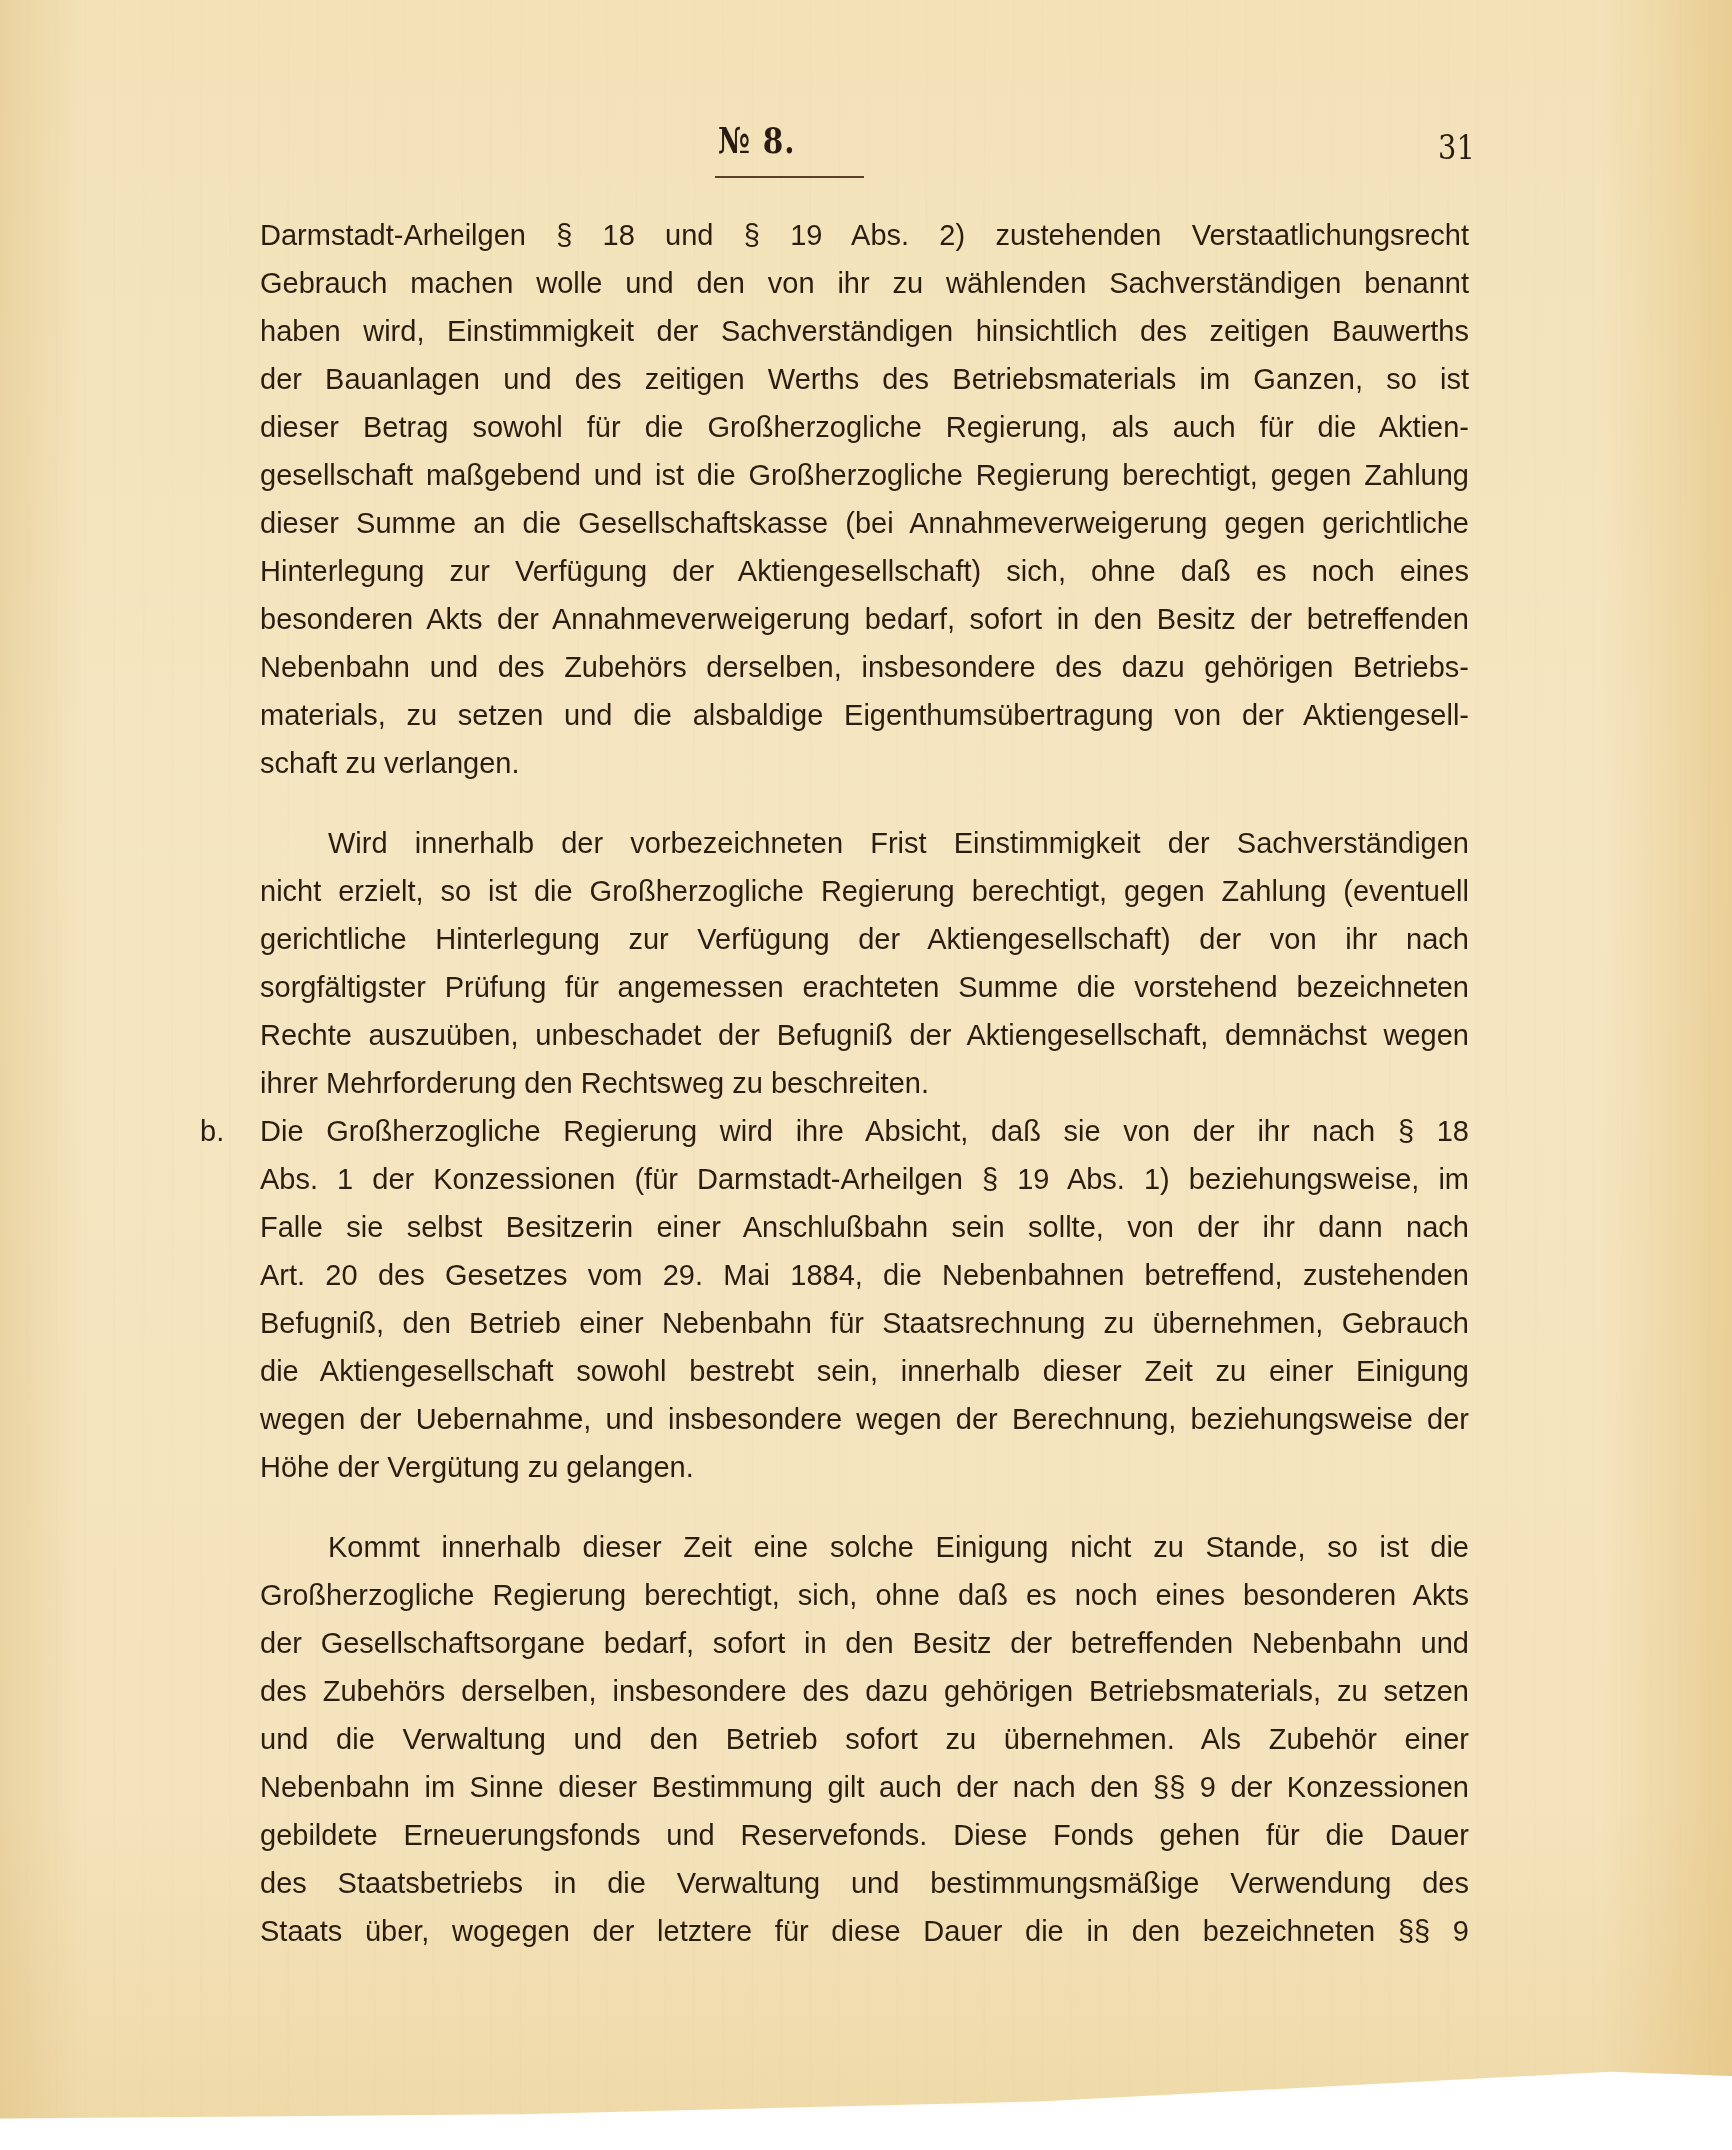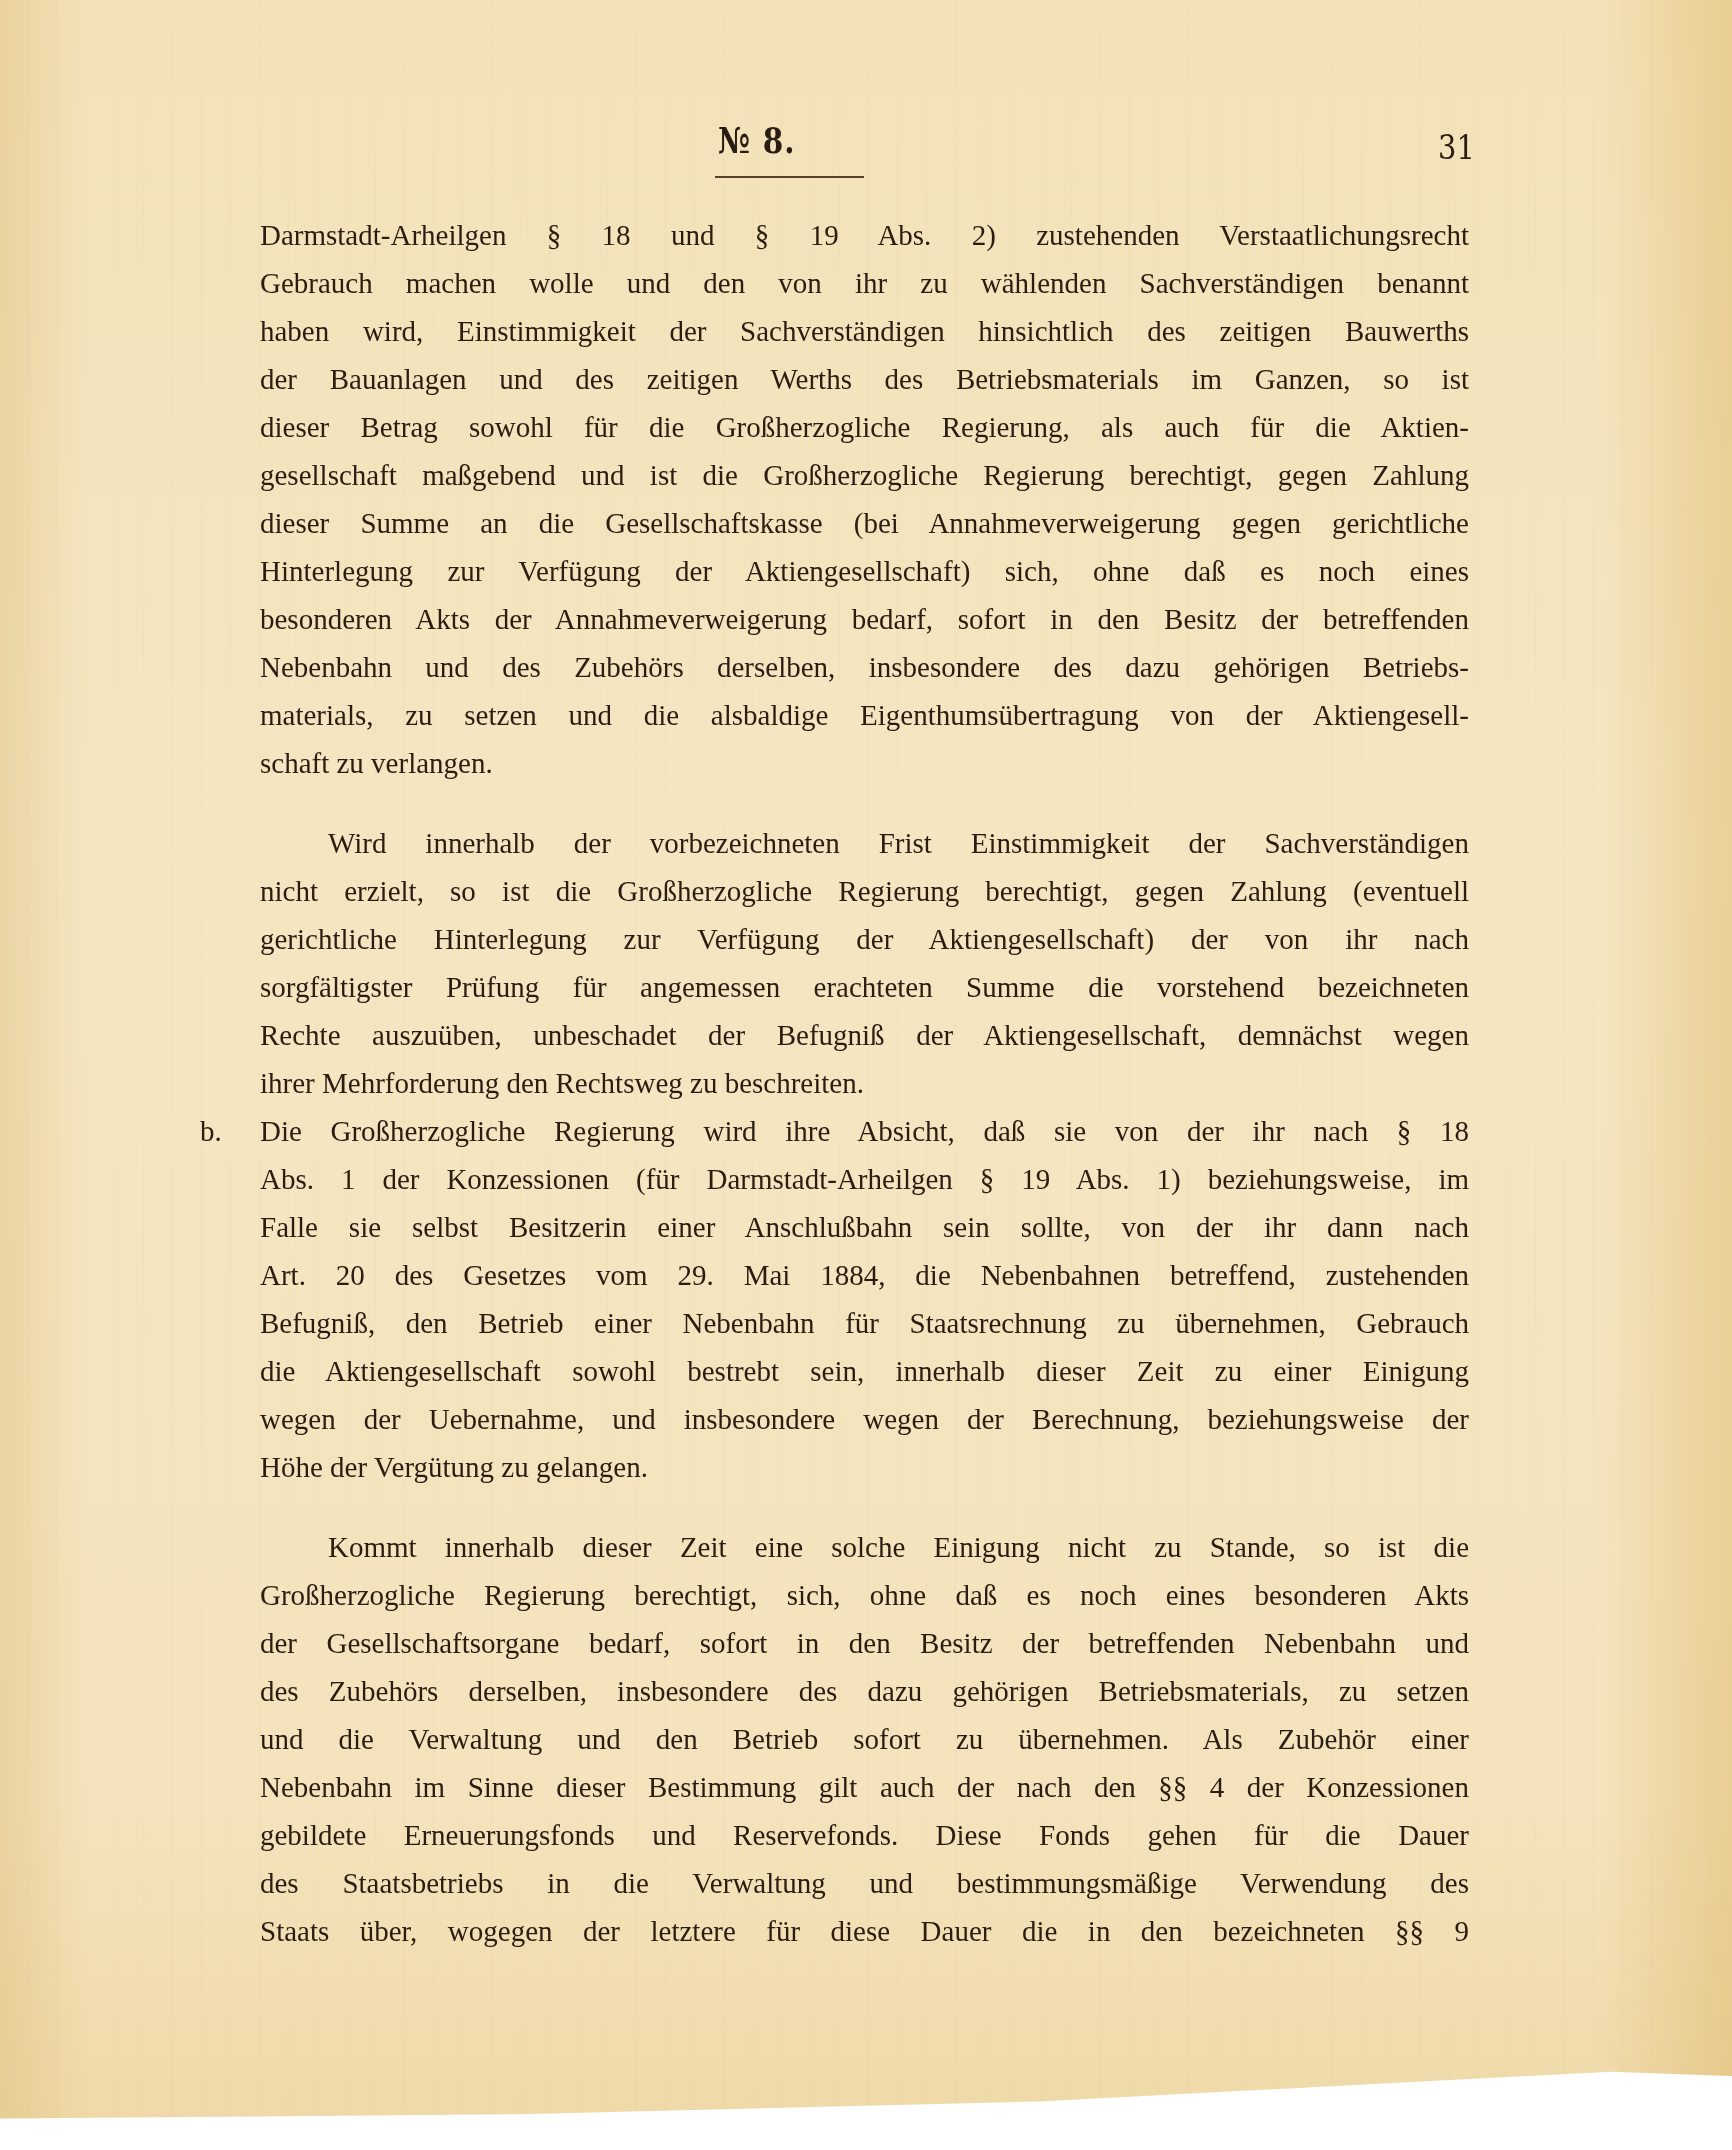--- a/index.html
+++ b/index.html
@@ -58,21 +58,21 @@
     font-size: 34px;
     color: #2a1c12;
     transform: scaleX(0.85);
     transform-origin: left top;
   }
   .body {
     position: absolute;
     left: 260px;
     top: 211px;
     width: 1209px;
-    font-family: Liberation Serif, serif;
+    font-family: Liberation Sans, sans-serif;
     font-size: 29px;
     line-height: 48px;
     color: #2b1d12;
   }
   .line {
     display: block;
     white-space: nowrap;
     text-align: justify;
     text-align-last: justify;
     height: 48px;
@@ -141,21 +141,21 @@
       <span class="line">wegen der Uebernahme, und insbesondere wegen der Berechnung, beziehungsweise der</span>
       <span class="line last">Höhe der Vergütung zu gelangen.</span>
     </div>
 
     <div>
       <span class="line indent">Kommt innerhalb dieser Zeit eine solche Einigung nicht zu Stande, so ist die</span>
       <span class="line">Großherzogliche Regierung berechtigt, sich, ohne daß es noch eines besonderen Akts</span>
       <span class="line">der Gesellschaftsorgane bedarf, sofort in den Besitz der betreffenden Nebenbahn und</span>
       <span class="line">des Zubehörs derselben, insbesondere des dazu gehörigen Betriebsmaterials, zu setzen</span>
       <span class="line">und die Verwaltung und den Betrieb sofort zu übernehmen. Als Zubehör einer</span>
-      <span class="line">Nebenbahn im Sinne dieser Bestimmung gilt auch der nach den §§ 4 der Konzessionen</span>
+      <span class="line">Nebenbahn im Sinne dieser Bestimmung gilt auch der nach den §§ 9 der Konzessionen</span>
       <span class="line">gebildete Erneuerungsfonds und Reservefonds. Diese Fonds gehen für die Dauer</span>
       <span class="line">des Staatsbetriebs in die Verwaltung und bestimmungsmäßige Verwendung des</span>
       <span class="line">Staats über, wogegen der letztere für diese Dauer die in den bezeichneten §§ 9</span>
     </div>
 
   </div>
 </div>
 
 
 </body></html>

